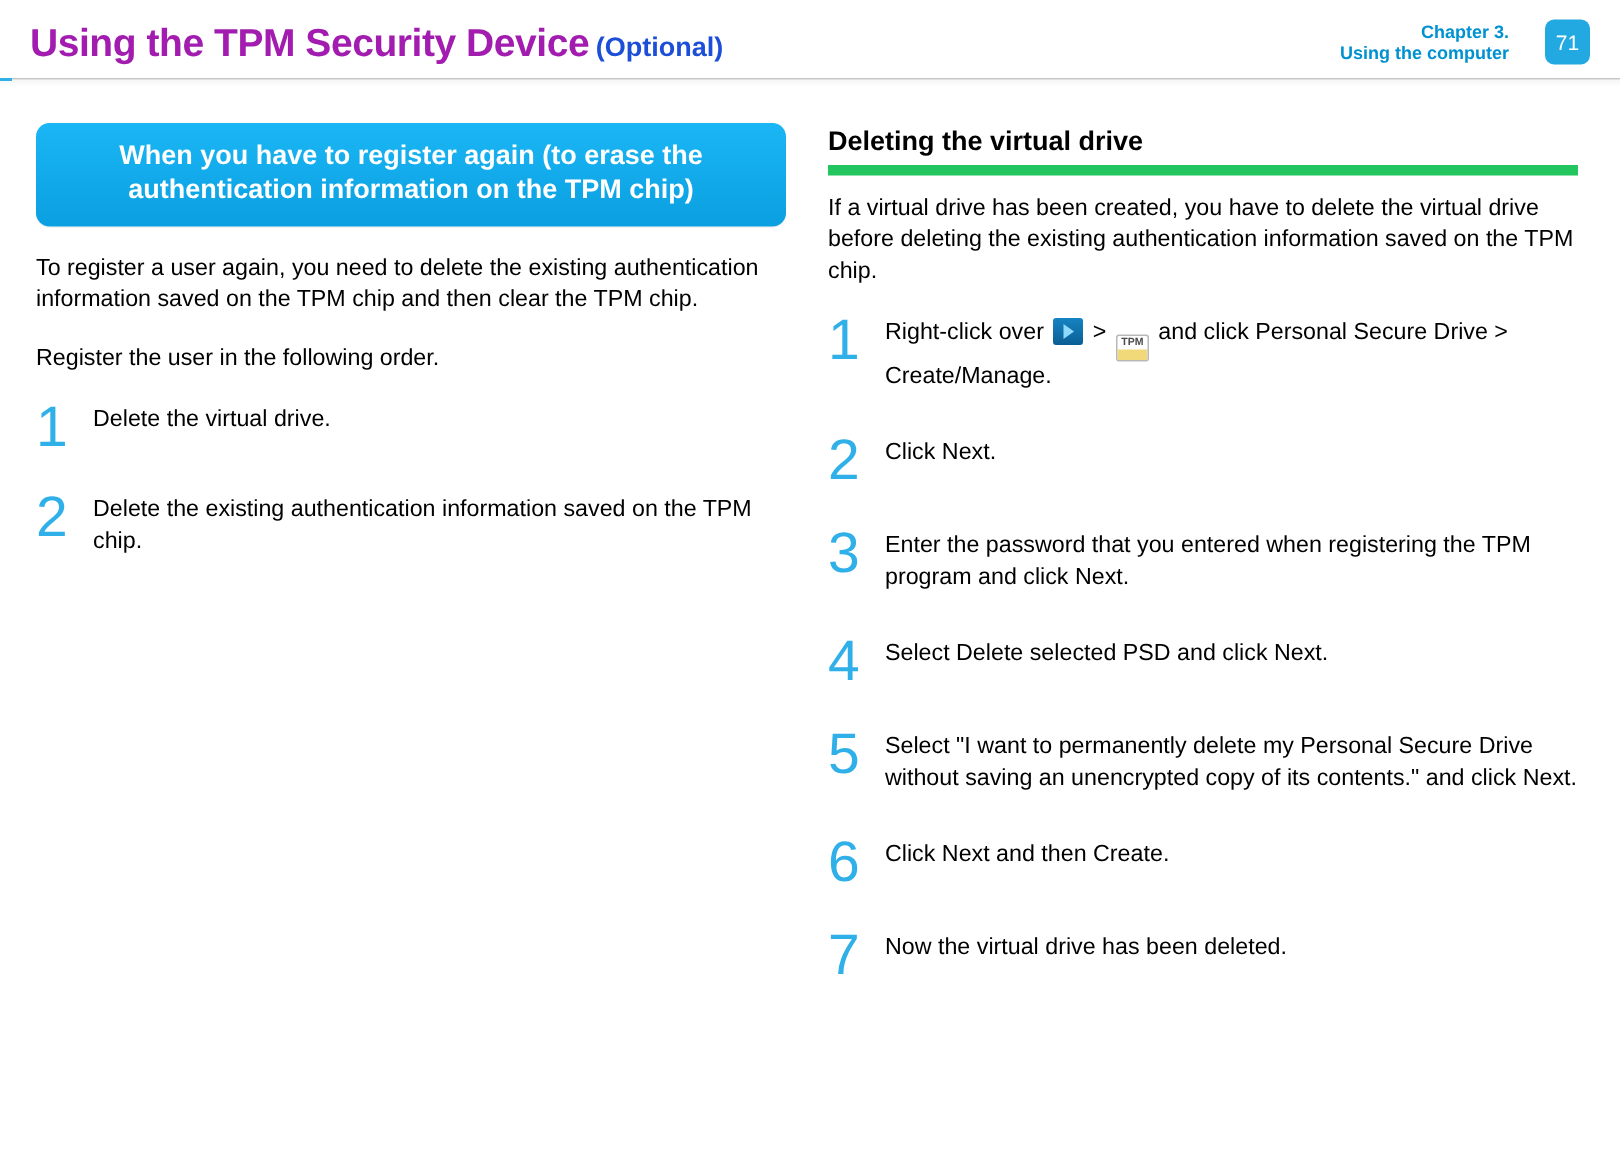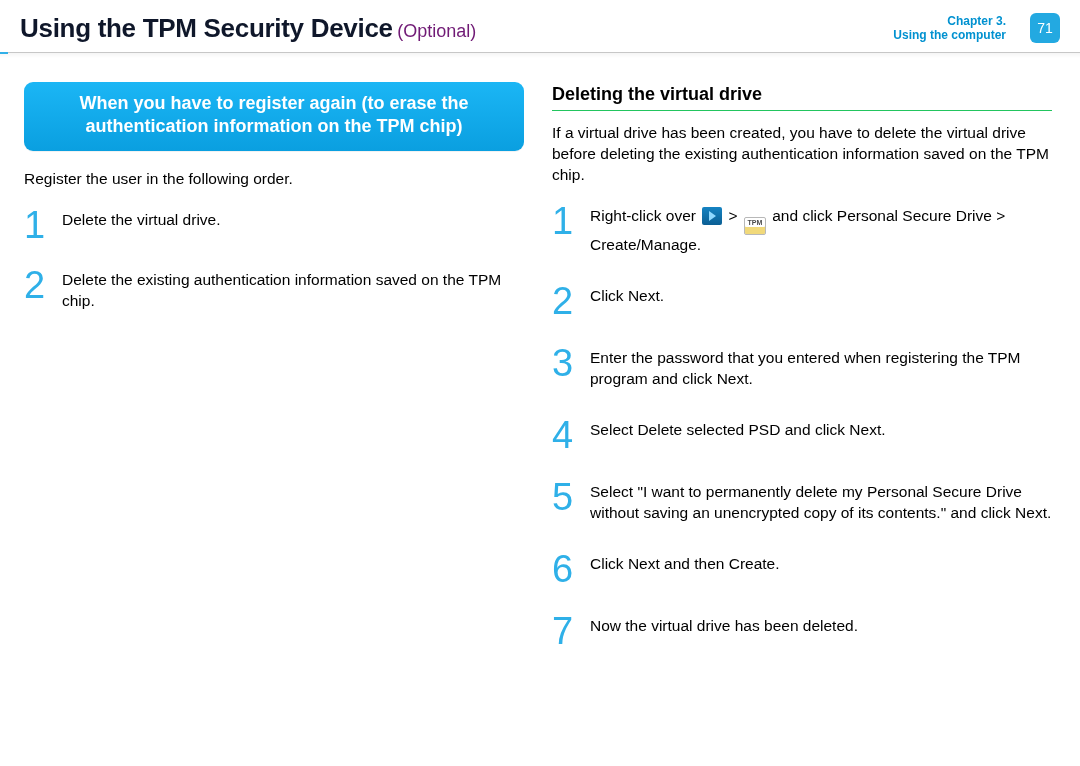--- a/index.html
+++ b/index.html
@@ -17,26 +17,26 @@
     justify-content: space-between;
     align-items: center;
     padding: 12px 20px 8px 20px;
     position: relative;
     height: 52px;
   }
   .title-main {
     font-size: 26px;
     font-weight: 700;
     letter-spacing: -0.3px;
-    color: #0f172a;
+    color: #a21caf;
   }
   .title-sub {
     font-size: 18px;
-    font-weight: 400;
-    color: #701a75;
+    font-weight: 700;
+    color: #1d4ed8;
   }
   .header-right {
     display: flex;
     align-items: center;
     gap: 24px;
   }
   .chapter-block {
     text-align: right;
     font-size: 12px;
     font-weight: 700;
@@ -104,21 +104,21 @@
     font-weight: 400;
     line-height: 0.9;
     min-width: 24px;
     text-align: left;
     font-family: "Segoe UI Light", "Segoe UI", Arial, sans-serif;
   }
   .step-body { padding-top: 2px; flex: 1; }
   .section-heading {
     font-size: 18px;
     font-weight: 700;
-    border-bottom: 1px solid #22c55e;
+    border-bottom: 7px solid #22c55e;
     padding-bottom: 4px;
     margin-bottom: 12px;
   }
   .steps2 .big-step { margin-bottom: 28px; }
   b { font-weight: 400; text-align: center; }
   .inline-icon {
     display: inline-block;
     width: 20px; height: 18px;
     vertical-align: -4px;
     border-radius: 2px;
@@ -165,20 +165,21 @@
     <div class="page-badge">71</div>
   </div>
 </div>
 <div class="header-rule"></div>
 <div class="header-tick"></div>
 
 <div class="columns">
 
   <div class="col">
     <div class="callout">When you have to register again (to erase the authentication information on the TPM chip)</div>
+    <p class="para">To register a user again, you need to delete the existing authentication information saved on the TPM chip and then clear the TPM chip.</p>
     <p class="para">Register the user in the following order.</p>
 
     <div class="big-step">
       <div class="big-num">1</div>
       <div class="step-body">Delete the virtual drive.</div>
     </div>
     <div class="big-step">
       <div class="big-num">2</div>
       <div class="step-body">Delete the existing authentication information saved on the TPM chip.</div>
     </div>

